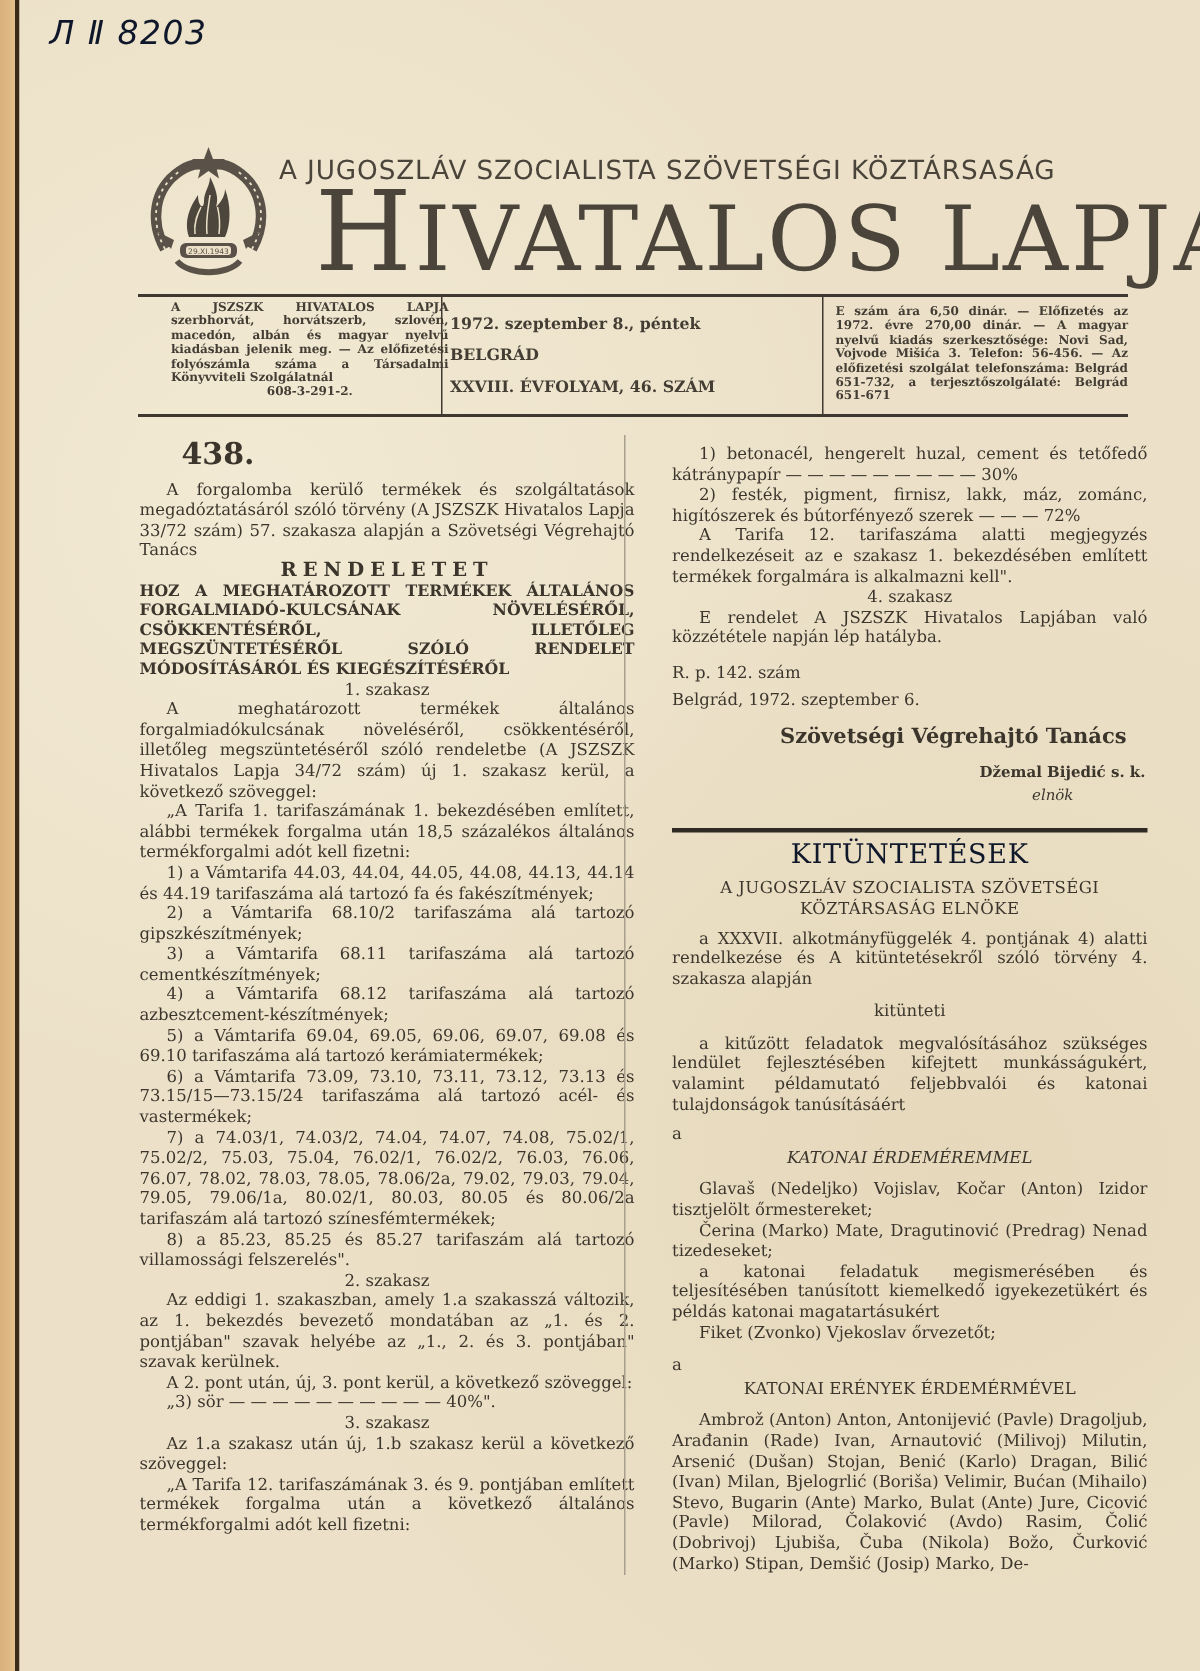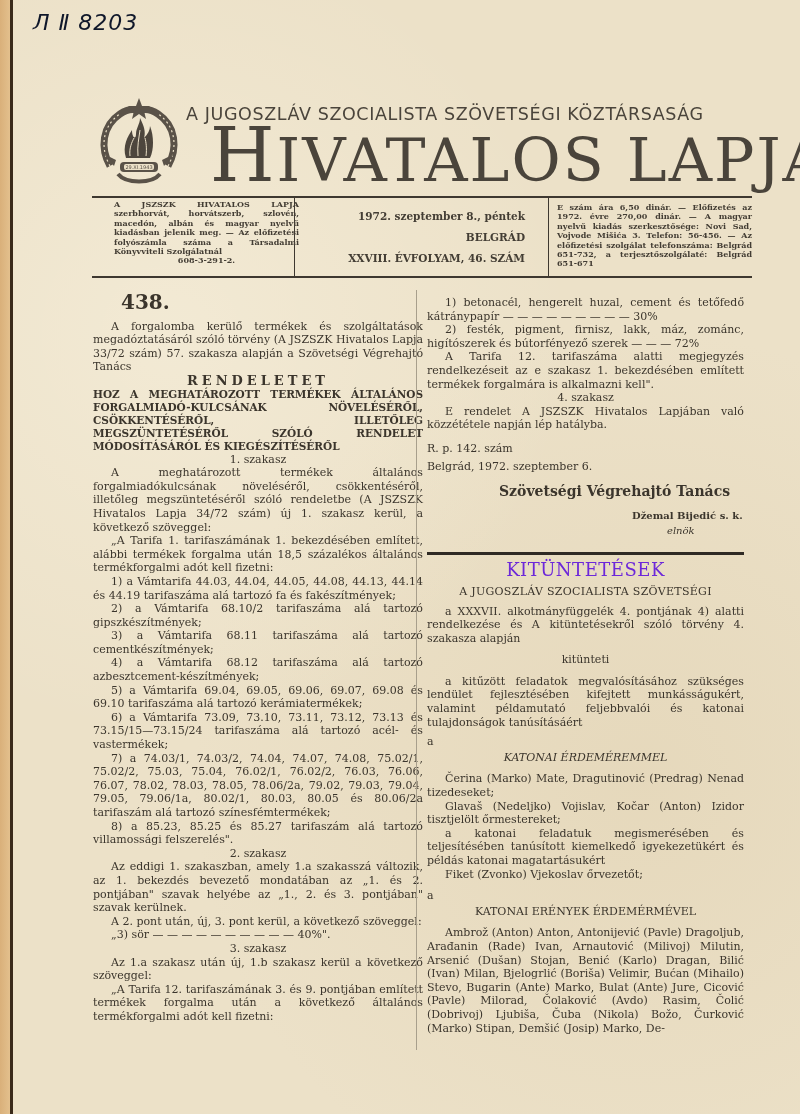--- a/index.html
+++ b/index.html
@@ -40,39 +40,39 @@
     letter-spacing:2px; white-space:nowrap; line-height:74px;
   }
   .masthead-title .cap { font-size:74px; }
   .rule { position:absolute; background:#3e3830; }
   .info-box {
     position:absolute; font-family:"DejaVu Serif", serif; font-weight:bold;
     color:#433d34; text-align:justify;
   }
   .info-left { left:93px; top:200px; width:185px; font-size:8px; line-height:9.4px;margin-left:21px; }
   .info-left .last { text-align:center; display:block; }
-  .info-mid { left:300px; top:206px; width:225px; text-align:right; font-size:10.5px; line-height:21px; }
+  .info-mid { left:300px; top:206px; width:225px; text-align:left; font-size:10.5px; line-height:21px; }
   .info-right { left:557px; top:203px; width:195px; font-size:8px; line-height:9.4px; }
   .vline { position:absolute; width:1px; background:#3e3830; }
 
   .col { position:absolute; font-size:11px; line-height:13.6px; color:#3b352c; }
   .col-left { left:93px; top:296px; width:330px; }
-  .col-right { left:427px; top:296px; width:317px; }
+  .col-right { left:448px; top:296px; width:317px; }
   .col p { margin:0; text-align:justify; text-indent:18px; }
   .col p.noind { text-indent:0; }
   .num { font-size:20px; font-weight:bold; margin:0 0 10px 0; }
   .center { text-align:center !important; text-indent:0 !important; }
   .spaced { letter-spacing:4px; font-weight:bold; font-size:13px; margin:10px 0 4px 0; }
   .heading-block { font-weight:bold; font-size:10.5px; line-height:13px; text-indent:0 !important; text-align:justify; }
   .section-title { margin:10px 0 4px 0; }
   .sig-org { font-weight:bold; font-size:14px; margin:12px 0 0 72px; }
   .sig-name { font-weight:bold; font-size:10px; margin:10px 0 0 205px; }
   .sig-title { font-size:10px; margin:2px 0 0 240px;font-style:italic; }
   .double-rule { height:3px; background:#2f2a24; margin:14px 0 6px 0; }
-  .kit-title { font-size:18px; text-align:center; letter-spacing:0.5px; margin:8px 0 8px 0; color:#6d28d9; }
+  .kit-title { font-size:18px; text-align:center; letter-spacing:0.5px; margin:8px 0 8px 0; color:#0f172a; }
   .caps { font-size:11px; line-height:14px; text-align:center; letter-spacing:0.3px; }
   .gap { height:10px; }
 </style>
 </head>
 <body>
 
 <div class="page-edge"></div>
 <div class="page-border"></div>
 <div class="paper"></div>
 
@@ -147,30 +147,31 @@
   <p>E rendelet A JSZSZK Hivatalos Lapjában való közzététele napján lép hatályba.</p>
   <div class="gap"></div>
   <p class="noind">R. p. 142. szám</p>
   <p class="noind" style="margin-top:4px;">Belgrád, 1972. szeptember 6.</p>
   <div class="sig-org">Szövetségi Végrehajtó Tanács</div>
   <div class="sig-name">Džemal Bijedić s. k.</div>
   <div class="sig-title">elnök</div>
   <div class="double-rule"></div>
   <div class="kit-title">KITÜNTETÉSEK</div>
   <div class="caps">A JUGOSZLÁV SZOCIALISTA SZÖVETSÉGI</div>
+  <div class="caps">KÖZTÁRSASÁG ELNÖKE</div>
   <div class="gap" style="height:6px;"></div>
   <p>a XXXVII. alkotmányfüggelék 4. pontjának 4) alatti rendelkezése és A kitüntetésekről szóló törvény 4. szakasza alapján</p>
   <div class="gap" style="height:8px;"></div>
   <p class="center">kitünteti</p>
   <div class="gap" style="height:8px;"></div>
   <p>a kitűzött feladatok megvalósításához szükséges lendület fejlesztésében kifejtett munkásságukért, valamint példamutató feljebbvalói és katonai tulajdonságok tanúsításáért</p>
   <div class="gap" style="height:6px;"></div>
   <p class="noind">a</p>
   <p class="center" style="margin:2px 0 8px 0;font-style:italic;">KATONAI ÉRDEMÉREMMEL</p>
+  <p>Glavaš (Nedeljko) Vojislav, Kočar (Anton) Izidor tisztjelölt őrmestereket;</p>
   <p>Čerina (Marko) Mate, Dragutinović (Predrag) Nenad tizedeseket;</p>
-  <p>Glavaš (Nedeljko) Vojislav, Kočar (Anton) Izidor tisztjelölt őrmestereket;</p>
   <p>a katonai feladatuk megismerésében és teljesítésében tanúsított kiemelkedő igyekezetükért és példás katonai magatartásukért</p>
   <p>Fiket (Zvonko) Vjekoslav őrvezetőt;</p>
   <div class="gap" style="height:8px;"></div>
   <p class="noind">a</p>
   <p class="center" style="margin:2px 0 8px 0;">KATONAI ERÉNYEK ÉRDEMÉRMÉVEL</p>
   <p>Ambrož (Anton) Anton, Antonijević (Pavle) Dragoljub, Arađanin (Rade) Ivan, Arnautović (Milivoj) Milutin, Arsenić (Dušan) Stojan, Benić (Karlo) Dragan, Bilić (Ivan) Milan, Bjelogrlić (Boriša) Velimir, Bućan (Mihailo) Stevo, Bugarin (Ante) Marko, Bulat (Ante) Jure, Cicović (Pavle) Milorad, Čolaković (Avdo) Rasim, Čolić (Dobrivoj) Ljubiša, Čuba (Nikola) Božo, Čurković (Marko) Stipan, Demšić (Josip) Marko, De-</p>
 </div>
 
 </body></html>

